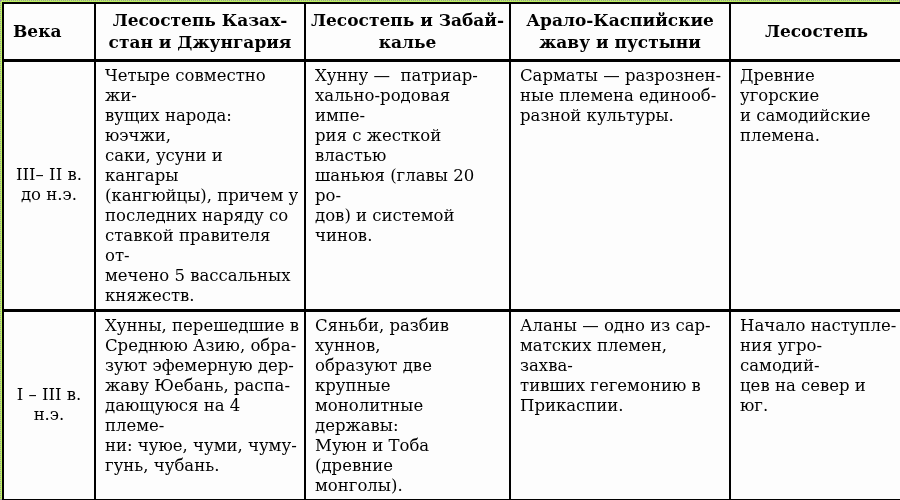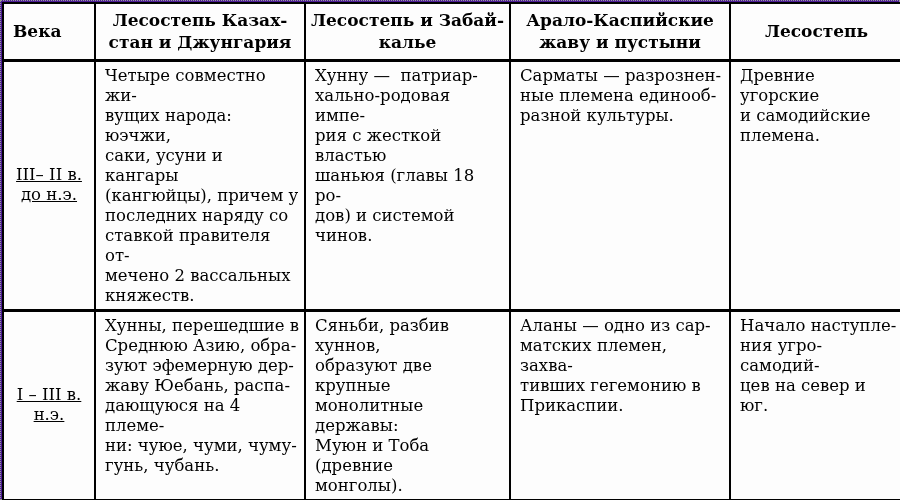--- a/index.html
+++ b/index.html
@@ -4,21 +4,21 @@
 <style>
   html, body {
     margin: 0;
     padding: 0;
     background: #ffffff;
   }
   .sheet {
     width: 900px;
     height: 500px;
     box-sizing: border-box;
-    background: #4c1d95;
+    background: #bef264;
     border: 1px dotted #9a9a9a;
     padding: 1px;
   }
   table.history {
     width: 100%;
     height: 100%;
     border-collapse: collapse;
     table-layout: fixed;
     font-family: "DejaVu Serif", serif;
     color: #000000;
@@ -48,21 +48,20 @@
   }
   td {
     font-size: 16.5px;
     line-height: 20px;
     white-space: pre-wrap;
   }
   td.era {
     text-align: center;
     vertical-align: middle;
     padding: 2px 3px;
-    text-decoration: underline;
   }
   td.body {
     text-align: left;
     vertical-align: top;
     padding: 4px 4px 3px 9px;
   }
 </style>
 </head>
 <body>
 
@@ -90,26 +89,26 @@
     <tbody>
       <tr style="height:171px">
         <td class="era">III– II в.
 до н.э.</td>
         <td class="body">Четыре совместно жи-
 вущих народа: юэчжи,
 саки, усуни и кангары
 (кангюйцы), причем у
 последних наряду со
 ставкой правителя от-
-мечено 2 вассальных
+мечено 5 вассальных
 княжеств.</td>
         <td class="body">Хунну —  патриар-
 хально-родовая импе-
 рия с жесткой властью
-шаньюя (главы 18 ро-
+шаньюя (главы 20 ро-
 дов) и системой чинов.</td>
         <td class="body">Сарматы — разрознен-
 ные племена единооб-
 разной культуры.</td>
         <td class="body">Древние угорские
 и самодийские
 племена.</td>
       </tr>
       <tr style="height:142px">
         <td class="era">I – III в.

